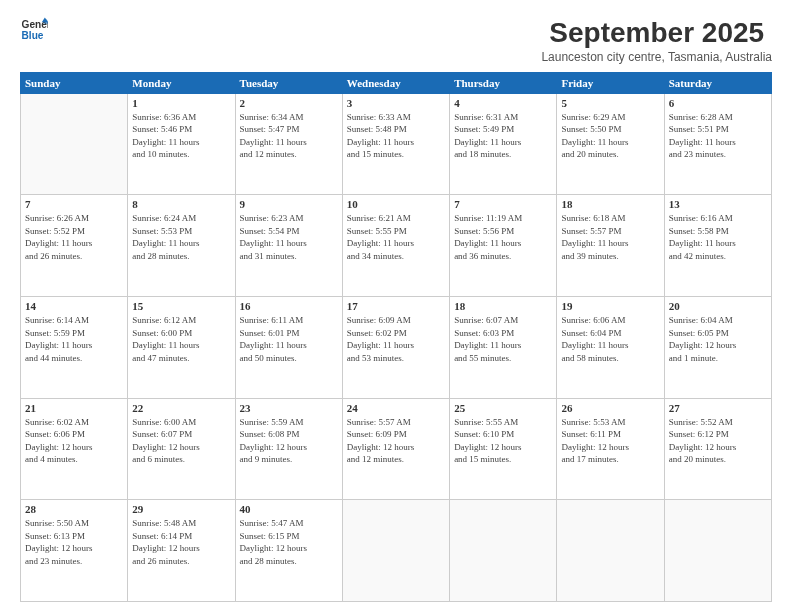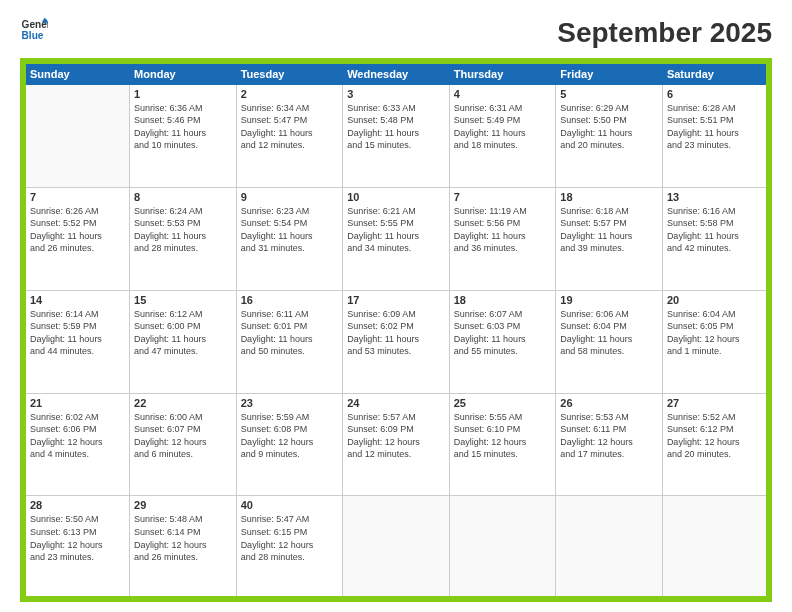--- a/index.html
+++ b/index.html
@@ -40,24 +40,25 @@
       font-weight: bold;
       color: #333;
       line-height: 1.2;
     }
     .subtitle {
       font-size: 12px;
       color: #555;
     }
     .calendar {
       flex: 1;
-      border: 6px solid #84cc16;
+      border: 1px solid #84cc16;
       border-collapse: collapse;
       width: 100%;
       table-layout: fixed;
+      font-family: Liberation Serif, serif;
     }
     .calendar th {
       background-color: #1a6bb5;
       color: #fff;
       font-size: 11px;
       font-weight: bold;
       padding: 4px 4px;
       text-align: left;
       border: 1px solid #1a6bb5;
     }
@@ -93,20 +94,21 @@
     <div class="logo">
       <svg class="logo-icon" viewBox="0 0 36 36">
         <text x="2" y="16" font-size="13" font-weight="bold" fill="#333">General</text>
         <text x="2" y="30" font-size="13" font-weight="bold" fill="#1a6bb5">Blue</text>
         <polygon points="28,8 36,8 32,2" fill="#1a6bb5"></polygon>
         <polygon points="30,10 38,10 34,4" fill="#1a6bb5" opacity="0.6"></polygon>
       </svg>
     </div>
     <div class="title-block">
       <div class="month-title">September 2025</div>
+      <div class="subtitle">Launceston city centre, Tasmania, Australia</div>
     </div>
   </div>
 
   <table class="calendar">
     <thead>
       <tr>
         <th>Sunday</th>
         <th>Monday</th>
         <th>Tuesday</th>
         <th>Wednesday</th>

